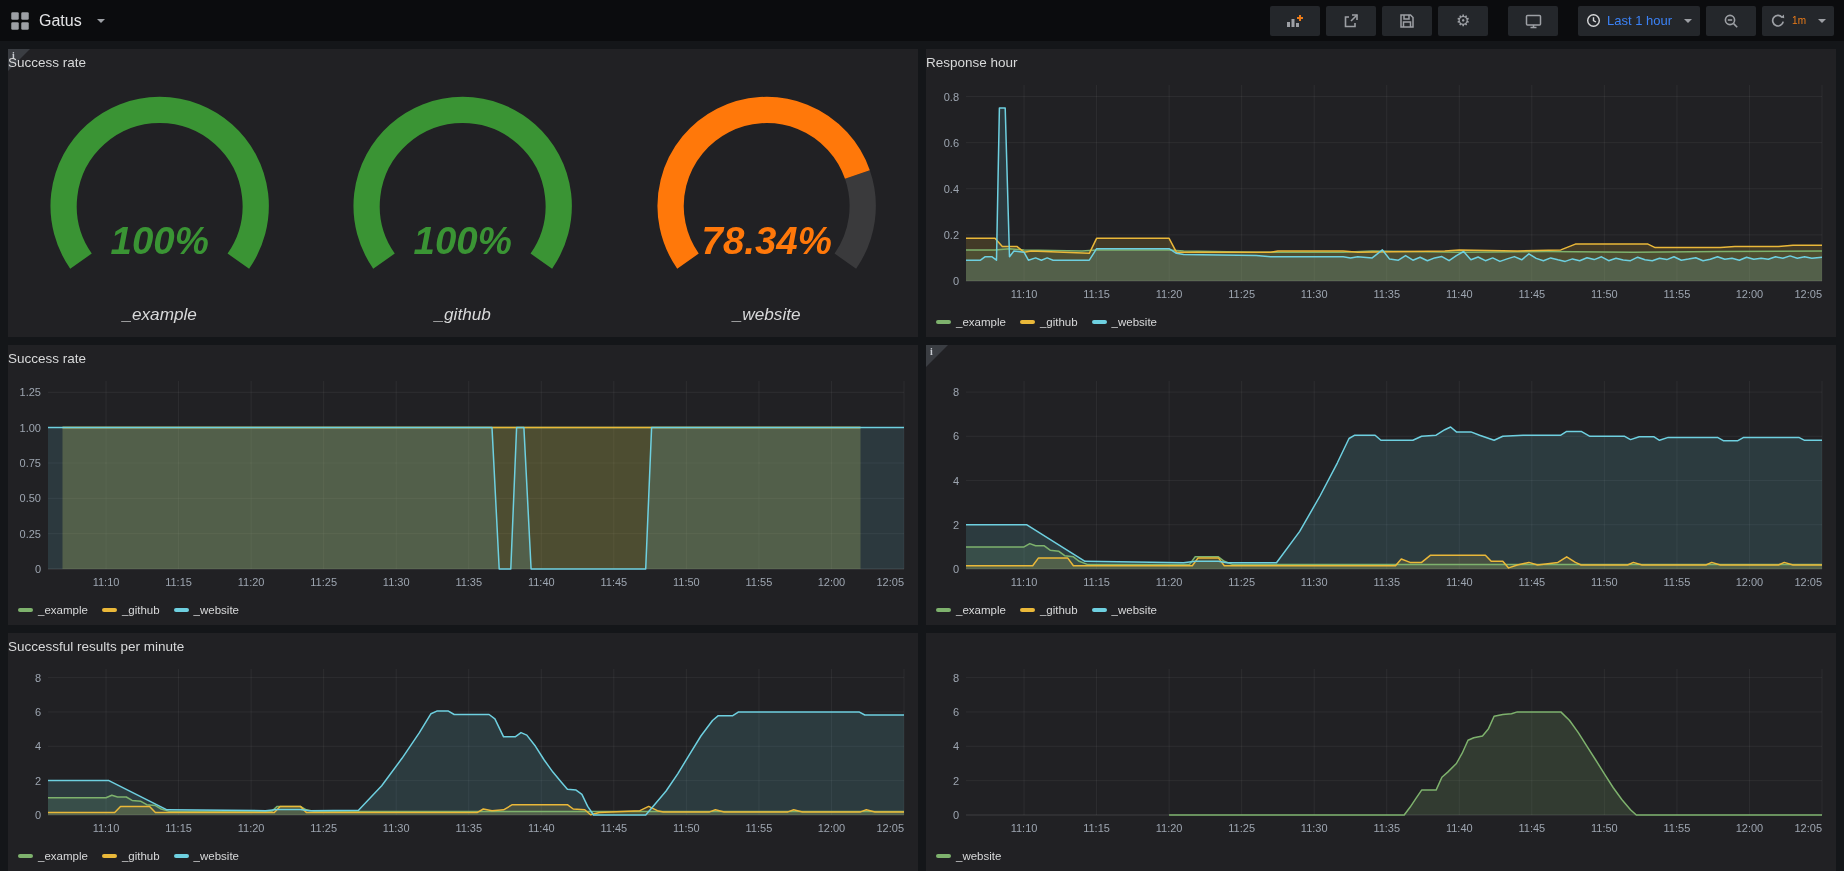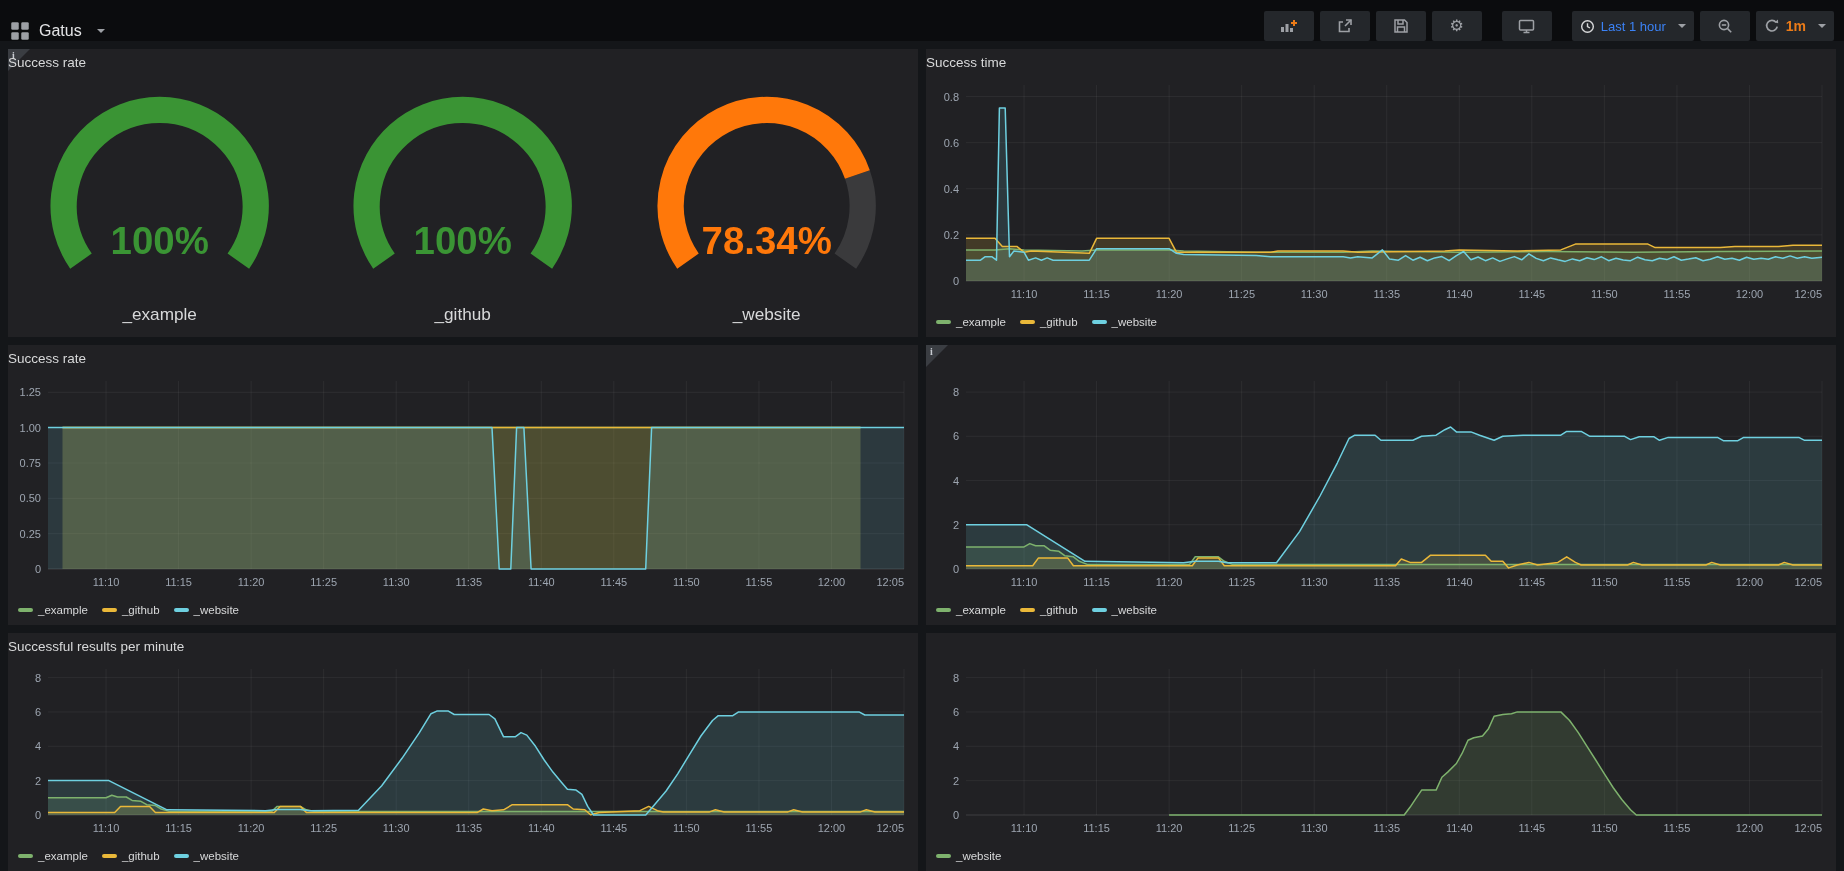--- a/index.html
+++ b/index.html
@@ -2,53 +2,53 @@
 <html><head>
 <meta charset="utf-8">
 <style>
   html,body{margin:0;padding:0;background:#141619;}
   body{width:1844px;height:871px;position:relative;overflow:hidden;
        font-family:"Liberation Sans",sans-serif;color:#d8d9da;}
   svg text{font-family:"Liberation Sans",sans-serif;}
 
   
   .nav{position:absolute;top:0;left:0;right:0;height:41px;background:#0b0c0e;
-       display:flex;align-items:flex-end;justify-content:space-between;padding:0 10px;box-sizing:border-box;}
+       display:flex;align-items:center;justify-content:space-between;padding:0 10px;box-sizing:border-box;}
   .nav-left{display:flex;align-items:center;gap:9px;}
   .dash-title{font-size:16px;color:#e3e4e6;}
   .caret{width:0;height:0;border-left:4px solid transparent;border-right:4px solid transparent;
          border-top:4px solid #9da0a5;display:inline-block;margin-left:6px;}
   .nav-right{display:flex;align-items:center;gap:6px;}
   .nav-btn{height:30px;min-width:34px;background:#24272b;border-radius:2px;display:flex;
            align-items:center;justify-content:center;padding:0 8px;gap:6px;cursor:pointer;}
   .nav-btn .glyph{color:#9da0a5;font-size:16px;line-height:1;}
   .nav-gap{width:8px;}
   .nav-text{font-size:13px;color:#3b82f6;}
-  .accent{color:#eb7b18;font-weight:bold;font-size:14px;}
+  .accent{color:#eb7b18;font-weight:normal;font-size:10px;}
 
   
   .panel{position:absolute;background:#212124;overflow:hidden;}
   .p-gauge {left:8px;  top:49px;  width:910px;height:288px;}
   .p-rt    {left:926px;top:49px;  width:910px;height:288px;}
   .p-sr    {left:8px;  top:345px; width:910px;height:280px;}
   .p-tr    {left:926px;top:345px; width:910px;height:280px;}
   .p-succ  {left:8px;  top:633px; width:910px;height:238px;text-decoration:underline;}
   .p-unsucc{left:926px;top:633px; width:910px;height:238px;}
   .panel-title{position:absolute;top:6px;left:0;right:0;text-align:left;font-size:13.5px;
                font-weight:500;color:#d8d9da;cursor:pointer;}
   .corner-info{position:absolute;top:0;left:0;width:0;height:0;
                border-top:22px solid #3a3d42;border-right:22px solid transparent;}
   .corner-info span{position:absolute;top:-21px;left:4px;font-size:10px;color:#c7cbd1;
                     font-family:"Liberation Serif",serif;font-weight:bold;}
   .chart-body{position:absolute;top:26px;left:0;right:0;bottom:34px;}
   .legend{position:absolute;left:10px;bottom:8px;display:flex;align-items:center;gap:14px;height:14px;}
   .legend .item{display:flex;align-items:center;gap:5px;cursor:pointer;}
   .legend .dash{width:15px;height:4px;border-radius:2px;display:inline-block;}
   .legend .lbl{font-size:11.5px;color:#d8d9da;}
-  .gauge-row{position:absolute;top:30px;left:0;right:0;bottom:4px;display:flex;}
+  .gauge-row{position:absolute;top:30px;left:0;right:0;bottom:4px;display:flex;font-style:italic;}
   .gauge-cell{flex:1;display:flex;align-items:stretch;justify-content:center;}
   .gauge-cell svg{width:100%;height:100%;}
 </style>
 </head>
 <body>
 
 <div class="nav">
   <div class="nav-left">
     <svg width="20" height="20" viewBox="0 0 16 16">
       <rect x="1" y="1" width="6" height="6" rx="1" fill="#9da0a5"></rect>
@@ -145,21 +145,21 @@
           <path d="M 239.74 93.84 A 95 95 0 0 1 227.82 179.49" stroke="#3a3a3c" stroke-width="26" fill="none"></path>
           <path d="M 72.18 179.49 A 95 95 0 1 1 239.74 93.84" stroke="#ff780a" stroke-width="26" fill="none"></path>
           <text x="150" y="172" text-anchor="middle" fill="#ff780a" font-size="38" font-weight="bold">78.34%</text>
           <text x="150" y="238" text-anchor="middle" fill="#d8d9da" font-size="17">_website</text>
         </svg>
       </div>
     </div>
 </div>
 
 <div class="panel p-rt">
-  <div class="panel-title">Success time</div>
+  <div class="panel-title">Response hour</div>
   <div class="chart-body"><svg width="910" height="228">
         <line x1="98.03389830508475" y1="10" x2="98.03389830508475" y2="206" stroke="rgba(216,217,218,0.07)" stroke-width="1"></line>
         <text x="98.03389830508475" y="223" fill="#9da5b0" font-size="11" text-anchor="middle">11:10</text>
         <line x1="170.5762711864407" y1="10" x2="170.5762711864407" y2="206" stroke="rgba(216,217,218,0.07)" stroke-width="1"></line>
         <text x="170.5762711864407" y="223" fill="#9da5b0" font-size="11" text-anchor="middle">11:15</text>
         <line x1="243.11864406779662" y1="10" x2="243.11864406779662" y2="206" stroke="rgba(216,217,218,0.07)" stroke-width="1"></line>
         <text x="243.11864406779662" y="223" fill="#9da5b0" font-size="11" text-anchor="middle">11:20</text>
         <line x1="315.6610169491525" y1="10" x2="315.6610169491525" y2="206" stroke="rgba(216,217,218,0.07)" stroke-width="1"></line>
         <text x="315.6610169491525" y="223" fill="#9da5b0" font-size="11" text-anchor="middle">11:25</text>
         <line x1="388.2033898305085" y1="10" x2="388.2033898305085" y2="206" stroke="rgba(216,217,218,0.07)" stroke-width="1"></line>

